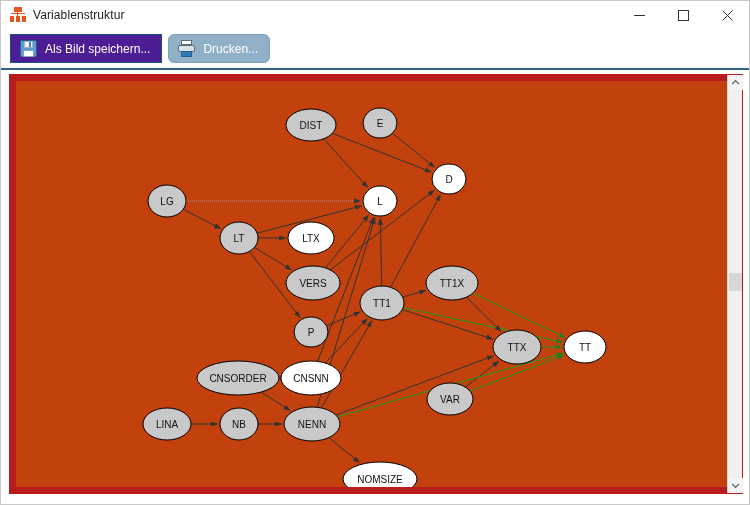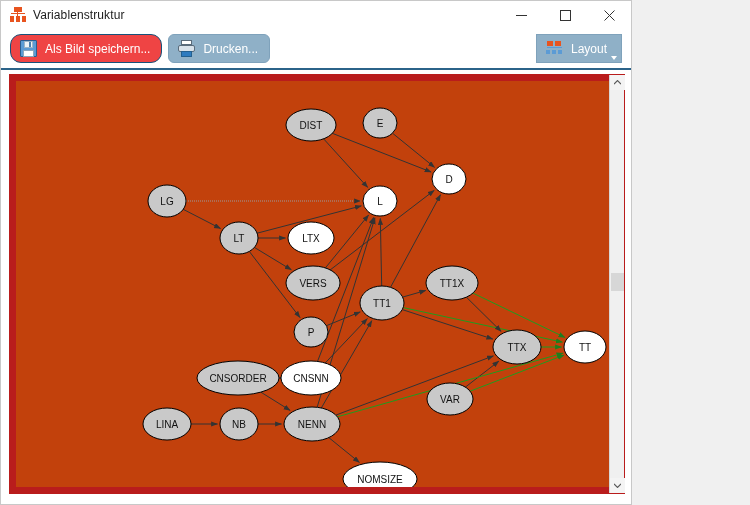--- a/index.html
+++ b/index.html
@@ -3,21 +3,21 @@
 <meta charset="utf-8">
 <style>
   html,body{margin:0;padding:0;}
   body{
     width:750px;height:505px;overflow:hidden;
     background:#f0f0f0;
     font-family:"Liberation Sans", sans-serif;
     -webkit-font-smoothing:antialiased;
   }
   .window{
-    position:absolute;left:0;top:0;width:632px;height:505px;
+    position:absolute;left:0;top:0;width:750px;height:505px;
     background:#ffffff;
     border:1px solid #c8c8c8;
     box-sizing:border-box;
     display:flex;flex-direction:column;
   }
   
   .titlebar{
     height:28px;min-height:28px;
     background:#ffffff;
     display:flex;align-items:center;
@@ -54,23 +54,22 @@
   }
   .tb-btn{
     height:29px;display:flex;align-items:center;gap:7px;
     padding:0 11px 0 8px;margin-left:9px;
     box-sizing:border-box;
     font-size:12px;color:#ffffff;
     cursor:default;
     border:1px solid transparent;
   }
   .tb-save{
-    background:#ef4444;
+    background:#4c1d95;
     border-color:#17527a;
-    border-radius:11px;
   }
   .tb-print{
     background:#8fb0c7;
     border-color:#7fa2bb;
     margin-left:6px;
     border-radius:6px;
   }
   .tb-layout{
     position:absolute;right:9px;top:5px;
     background:#8fb0c7;border-color:#7fa2bb;
@@ -190,32 +189,20 @@
 
     <div class="tb-btn tb-print">
       <span class="ico ico-print">
         <span class="top"></span>
           <span class="mid"></span>
           <span class="out"></span>
       </span>
       <span>Drucken...</span>
     </div>
 
-    <div class="tb-btn tb-layout">
-      <span class="ico ico-layout">
-        <i class="l-h"></i>
-          <i class="l-t1"></i>
-          <i class="l-t2"></i>
-        <i class="l-b1"></i>
-          <i class="l-b2"></i>
-          <i class="l-b3"></i>
-      </span>
-      <span>Layout</span>
-      <span class="caret"></span>
-    </div>
   </div>
 
   <div class="content">
 
     <div class="canvas-frame">
       <svg class="graph-svg" id="graph-svg" width="722" height="420" viewBox="0 0 722 420">
         <defs>
           <marker id="ahB" markerWidth="7" markerHeight="7" refX="6.4" refY="2.6" orient="auto" markerUnits="userSpaceOnUse">
             <path d="M0,0 L7,2.6 L0,5.2 z" fill="#333333"></path>
           </marker>

